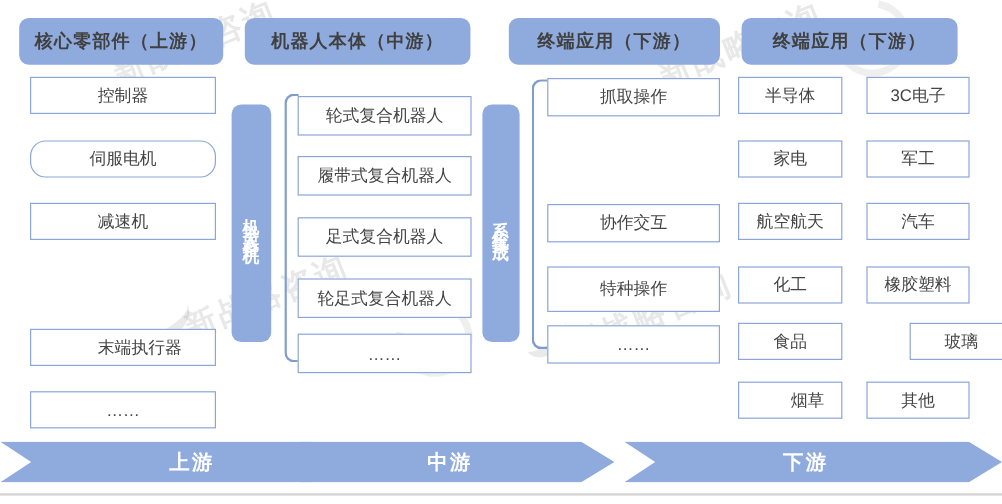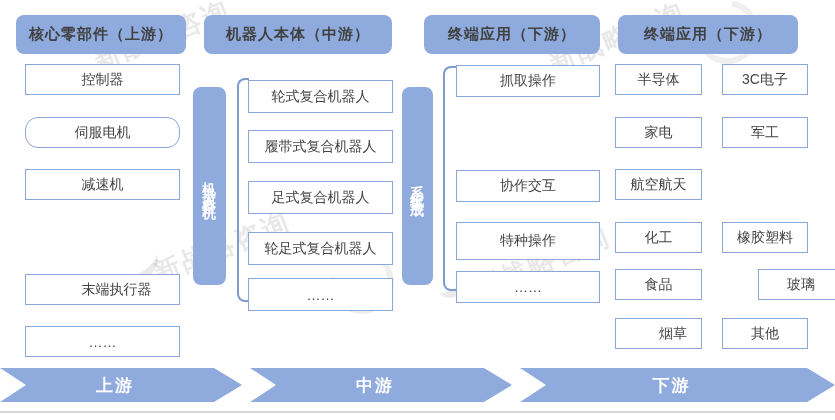--- a/index.html
+++ b/index.html
@@ -90,25 +90,26 @@
 
   <div class="box" style="left:615px;top:64px;width:87px;height:31px;">半导体</div>
   <div class="box" style="left:615px;top:117px;width:87px;height:31px;">家电</div>
   <div class="box" style="left:615px;top:169px;width:87px;height:31px;">航空航天</div>
   <div class="box" style="left:615px;top:222px;width:87px;height:31px;">化工</div>
   <div class="box" style="left:615px;top:269px;width:87px;height:31px;">食品</div>
   <div class="box" style="left:615px;top:318px;width:87px;height:31px;padding-left:29px;">烟草</div>
 
   <div class="box" style="left:722px;top:64px;width:86px;height:31px;">3C电子</div>
   <div class="box" style="left:722px;top:117px;width:86px;height:31px;">军工</div>
+  <div class="box" style="left:722px;top:169px;width:86px;height:31px;">汽车</div>
   <div class="box" style="left:722px;top:222px;width:86px;height:31px;">橡胶塑料</div>
   <div class="box" style="left:722px;top:269px;width:86px;height:31px;margin-left:36px;">玻璃</div>
   <div class="box" style="left:722px;top:318px;width:86px;height:31px;">其他</div>
 
-  <div class="chev" style="left:0px;width:242px;">
+  <div class="chev" style="left:0px;width:242px;padding-left:45px;">
       <span>上游</span>
     </div>
   <div class="chev" style="left:250px;width:262px;">
       <span>中游</span>
     </div>
   <div class="chev" style="left:520px;width:315px;">
       <span>下游</span>
     </div>
 
   <div class="bottom-rule"></div>

